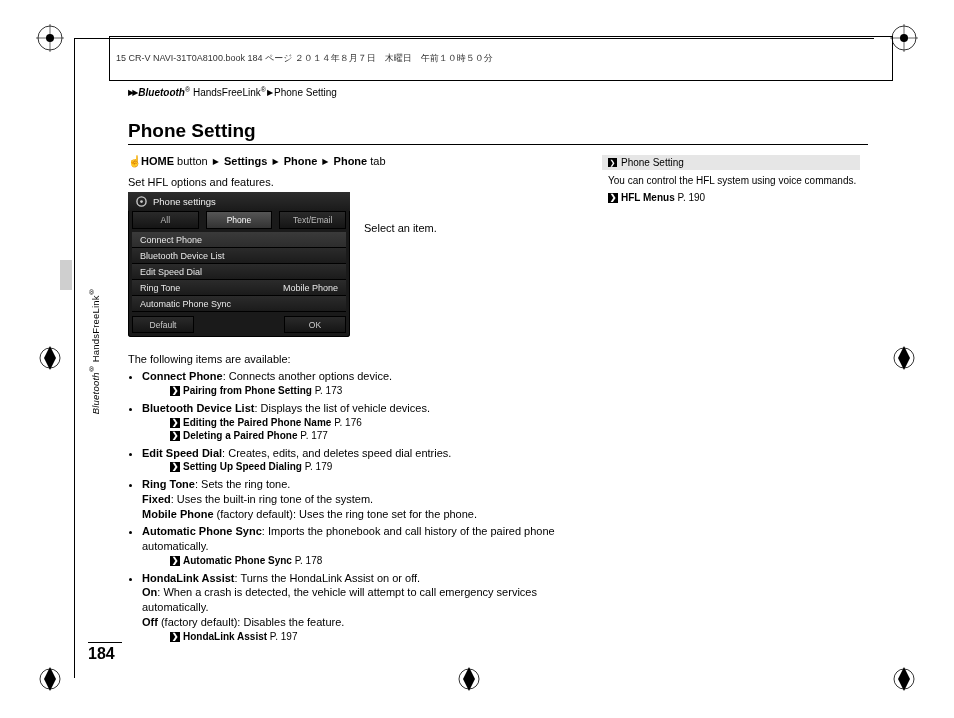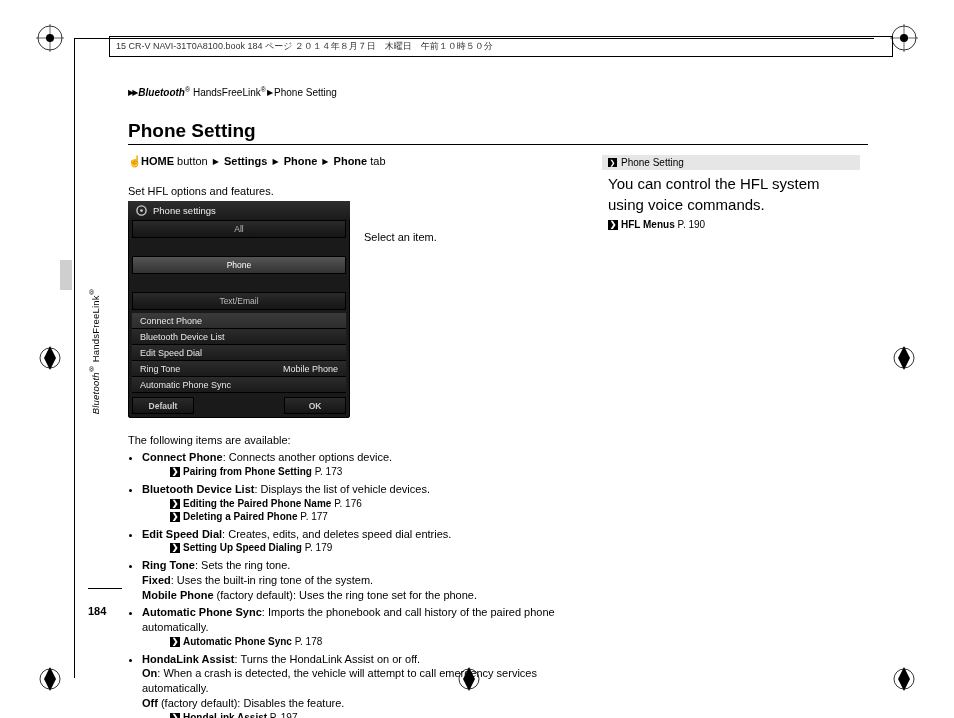--- a/index.html
+++ b/index.html
@@ -21,21 +21,21 @@
   .cropline { position: absolute; background: #000; }
   .cropline.h { height: 1px; }
   .cropline.v { width: 1px; }
 
   .docheader-box {
     position: absolute;
     left: 109px;
     top: 36px;
     width: 770px;
     border: 0.5px solid #000;
-    padding: 3px 6px;
+    padding: 15px 6px;
     font-size: 9px;
     color: #333;
   }
 
   .page {
     position: absolute;
     left: 88px;
     top: 86px;
     width: 780px;
   }
@@ -61,21 +61,21 @@
 
   .cols {
     display: flex;
     gap: 24px;
     margin-left: 40px;
     margin-top: 10px;
   }
   .col-left { width: 450px; }
   .col-right { width: 258px; }
 
-  .nav-line { margin-bottom: 17px; }
+  .nav-line { margin-bottom: 8px; }
   .nav-line .hand { display:inline-block; width:10px; text-align:center;}
   .nav-line .arrow { font-size:8px; vertical-align:1px; margin:0 2px; }
   .nav-line b { font-weight: bold; }
 
   .intro { margin-bottom: 4px; }
 
   .screenshot-row { display:flex; gap:14px; align-items:flex-start; margin-bottom:16px;}
   .screenshot {
     width: 222px;
     background: #1a1a1a;
@@ -88,37 +88,37 @@
   .ss-title {
     display:flex; align-items:center; gap:6px;
     padding: 4px 8px;
     background: linear-gradient(#2e2e2e,#1a1a1a);
     font-size: 9.5px;
     color:#eee;
   }
   .ss-gear {
     width:11px; height:11px; display:inline-block;
   }
-  .ss-tabs { display:flex; margin:0 4px; gap:18px;flex-direction:column; }
+  .ss-tabs { display:flex; margin:0 4px; gap:7px; }
   .ss-tab {
     flex:1; text-align:center; padding:3px 0;
     background:linear-gradient(#2a2a2a,#151515);
     border:1px solid #000; color:#bbb; font-size:8.5px;
   }
   .ss-tab.active { background:linear-gradient(#555,#333); color:#fff; }
   .ss-list { margin:3px 4px 0 4px; }
   .ss-item {
     padding:2.5px 8px;
     background:linear-gradient(#2b2b2b,#1b1b1b);
     border-bottom:1px solid #000;
     display:flex; justify-content:space-between;
     font-size:9px; color:#e8e8e8;
   }
   .ss-item.hi { background:linear-gradient(#3a3a3a,#2d2d2d); }
-  .ss-foot { display:flex; gap:1px; margin:4px 4px 0 4px;font-weight:bold;}
+  .ss-foot { display:flex; gap:1px; margin:4px 4px 0 4px;}
   .ss-foot-btn {
     padding:2.5px 0; width:60px; text-align:center;
     background:linear-gradient(#2a2a2a,#151515);
     border:1px solid #000; color:#ccc; font-size:8.5px;
   }
   .ss-foot-spacer{flex:1;}
   .select-line{ padding-top:30px; font-size:11px;text-align:right;}
 
   .subhead { margin: 8px 0 4px 0; }
 
@@ -138,38 +138,38 @@
     font-size:10px;
     padding:2px 6px;
     border-left:0;
     margin-bottom:4px;
   }
   .side-head .side-ic{
     display:inline-block;width:9px;height:9px;background:#000;color:#fff;
     font-size:7px;text-align:center;line-height:9px;margin-right:4px;
     vertical-align:1px;
   }
-  .side-body { font-size:15px; padding:0 2px 0 6px; line-height:1.35;}
+  .side-body { font-size:10px; padding:0 2px 0 6px; line-height:1.35;}
   .side-ref { margin-top:4px; padding-left:6px; font-size:10px;}
   .side-ref .ref-ic{
     display:inline-block;width:10px;height:10px;background:#000;color:#fff;
     font-size:8px;text-align:center;line-height:10px;margin-right:3px;
     vertical-align:1px;font-weight:bold;
   }
 
   .pagenum {
     position:absolute;
     left:88px;
-    top:588px;
-    font-size:11px;
+    top:642px;
+    font-size:16px;
     font-weight:bold;
     border-top:1px solid #000;
     width:34px;
     text-align:left;
-    padding-top:16px;
+    padding-top:2px;
   }
 
   .side-label {
     position:absolute;
     left:88px;
     top:288px;
     font-size:9.5px;
     writing-mode: vertical-rl;
     transform: rotate(180deg);
     font-style: italic;

